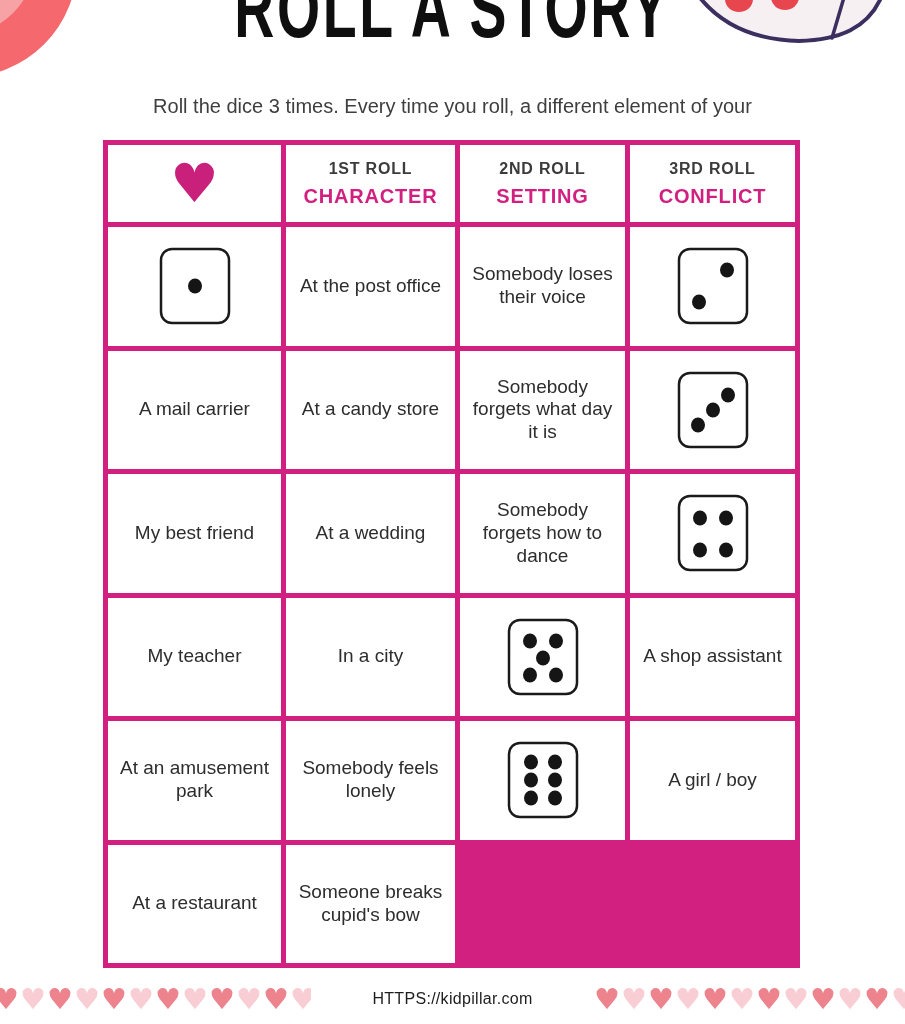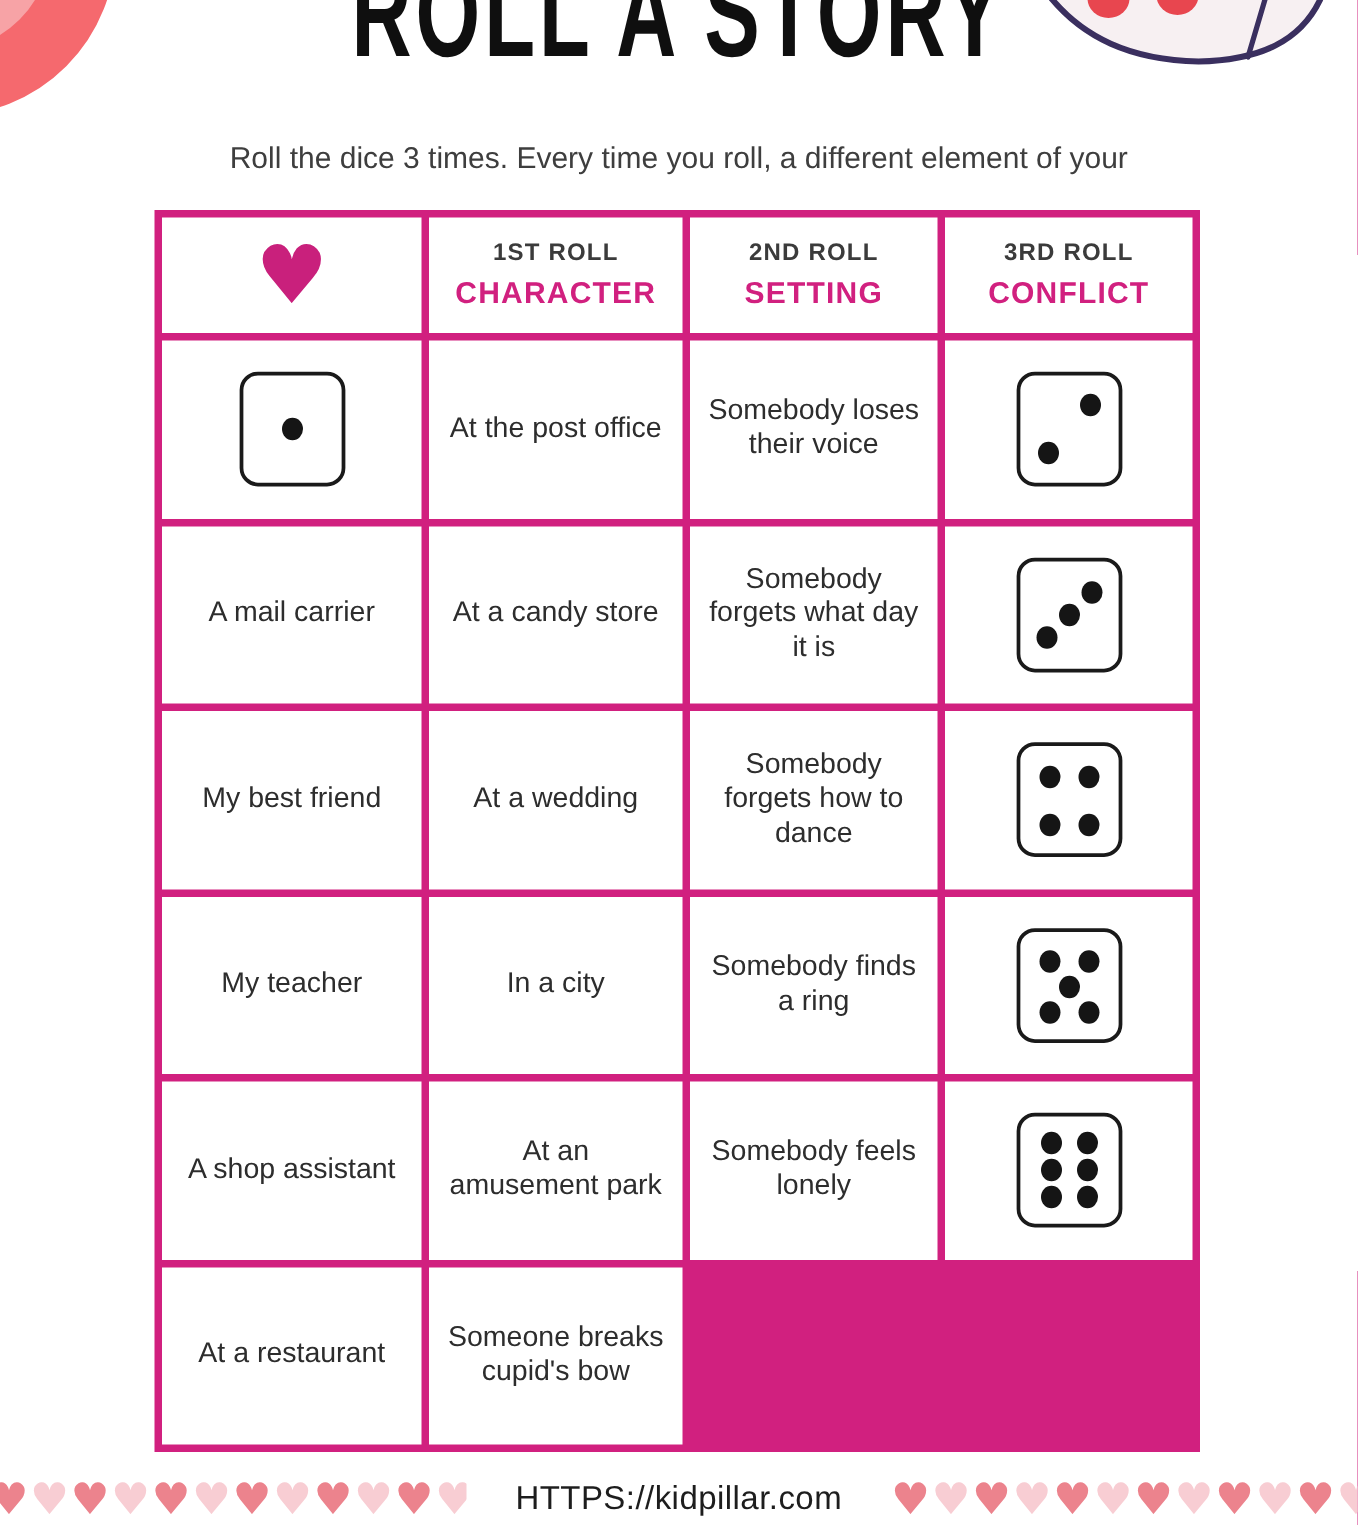--- a/index.html
+++ b/index.html
@@ -37,21 +37,21 @@
   .head .elem{font-weight:bold;font-size:20px;color:#d1207f;letter-spacing:0.8px;margin-top:7px;}
   .corner-heart{font-family:"DejaVu Sans",sans-serif;font-size:54px;line-height:1;color:#c9207c;}
   .die{display:block;}
   
   .footer{position:absolute;left:0;right:0;top:976px;height:46px;
     display:flex;align-items:center;justify-content:space-between;}
   .hearts{width:318px;overflow:hidden;white-space:nowrap;
     font-family:"DejaVu Sans",sans-serif;font-size:29px;line-height:1;letter-spacing:1px;}
   .hearts-left{margin-left:-7px;}
   .hearts-right{text-align:right;margin-right:-7px;}
-  .footer-url{font-size:22px;color:#1d1d1d;letter-spacing:0.3px;}
+  .footer-url{font-size:16px;color:#1d1d1d;letter-spacing:0.3px;}
 </style>
 </head>
 <body>
 
 <svg class="corner-svg" width="120" height="120" viewBox="0 0 120 120">
   <circle cx="-35" cy="-35" r="55" fill="none" stroke="#f7a3a6" stroke-width="28"></circle>
   <circle cx="-35" cy="-35" r="90" fill="none" stroke="#f5696e" stroke-width="44"></circle>
 </svg>
 
 <svg class="dice-illustration" width="212" height="46" viewBox="0 0 212 46">
@@ -124,21 +124,20 @@
     <svg class="die" width="72" height="78" viewBox="0 0 72 78">
       <rect x="2" y="2" width="68" height="74" rx="11" fill="#ffffff" stroke="#1a1a1a" stroke-width="2.5"></rect>
     <ellipse cx="23" cy="24" rx="7" ry="7.5" fill="#151515"></ellipse>
         <ellipse cx="49" cy="24" rx="7" ry="7.5" fill="#151515"></ellipse>
         <ellipse cx="23" cy="56" rx="7" ry="7.5" fill="#151515"></ellipse>
         <ellipse cx="49" cy="56" rx="7" ry="7.5" fill="#151515"></ellipse>
       </svg>
   </div>
   <div class="cell text">My teacher</div>
   <div class="cell text">In a city</div>
-  <div class="cell text">Somebody finds a ring</div>
 
   <div class="cell">
     <svg class="die" width="72" height="78" viewBox="0 0 72 78">
       <rect x="2" y="2" width="68" height="74" rx="11" fill="#ffffff" stroke="#1a1a1a" stroke-width="2.5"></rect>
     <ellipse cx="23" cy="23" rx="7" ry="7.5" fill="#151515"></ellipse>
         <ellipse cx="49" cy="23" rx="7" ry="7.5" fill="#151515"></ellipse>
         <ellipse cx="36" cy="40" rx="7" ry="7.5" fill="#151515"></ellipse>
         <ellipse cx="23" cy="57" rx="7" ry="7.5" fill="#151515"></ellipse>
         <ellipse cx="49" cy="57" rx="7" ry="7.5" fill="#151515"></ellipse>
       </svg>
@@ -151,20 +150,21 @@
     <svg class="die" width="72" height="78" viewBox="0 0 72 78">
       <rect x="2" y="2" width="68" height="74" rx="11" fill="#ffffff" stroke="#1a1a1a" stroke-width="2.5"></rect>
     <ellipse cx="24" cy="21" rx="7" ry="7.5" fill="#151515"></ellipse>
         <ellipse cx="48" cy="21" rx="7" ry="7.5" fill="#151515"></ellipse>
         <ellipse cx="24" cy="39" rx="7" ry="7.5" fill="#151515"></ellipse>
         <ellipse cx="48" cy="39" rx="7" ry="7.5" fill="#151515"></ellipse>
         <ellipse cx="24" cy="57" rx="7" ry="7.5" fill="#151515"></ellipse>
         <ellipse cx="48" cy="57" rx="7" ry="7.5" fill="#151515"></ellipse>
       </svg>
   </div>
+  <div class="cell text">A girl / boy</div>
   <div class="cell text">At a restaurant</div>
   <div class="cell text">Someone breaks cupid's bow</div>
 </div>
 
 <div class="footer">
   <div class="hearts hearts-left"><span style="color: rgb(236, 131, 141);">♥</span><span style="color: rgb(248, 205, 211);">♥</span><span style="color: rgb(236, 131, 141);">♥</span><span style="color: rgb(248, 205, 211);">♥</span><span style="color: rgb(236, 131, 141);">♥</span><span style="color: rgb(248, 205, 211);">♥</span><span style="color: rgb(236, 131, 141);">♥</span><span style="color: rgb(248, 205, 211);">♥</span><span style="color: rgb(236, 131, 141);">♥</span><span style="color: rgb(248, 205, 211);">♥</span><span style="color: rgb(236, 131, 141);">♥</span><span style="color: rgb(248, 205, 211);">♥</span></div>
   <div class="footer-url">HTTPS://kidpillar.com</div>
   <div class="hearts hearts-right"><span style="color: rgb(236, 131, 141);">♥</span><span style="color: rgb(248, 205, 211);">♥</span><span style="color: rgb(236, 131, 141);">♥</span><span style="color: rgb(248, 205, 211);">♥</span><span style="color: rgb(236, 131, 141);">♥</span><span style="color: rgb(248, 205, 211);">♥</span><span style="color: rgb(236, 131, 141);">♥</span><span style="color: rgb(248, 205, 211);">♥</span><span style="color: rgb(236, 131, 141);">♥</span><span style="color: rgb(248, 205, 211);">♥</span><span style="color: rgb(236, 131, 141);">♥</span><span style="color: rgb(248, 205, 211);">♥</span></div>
 </div>
 

